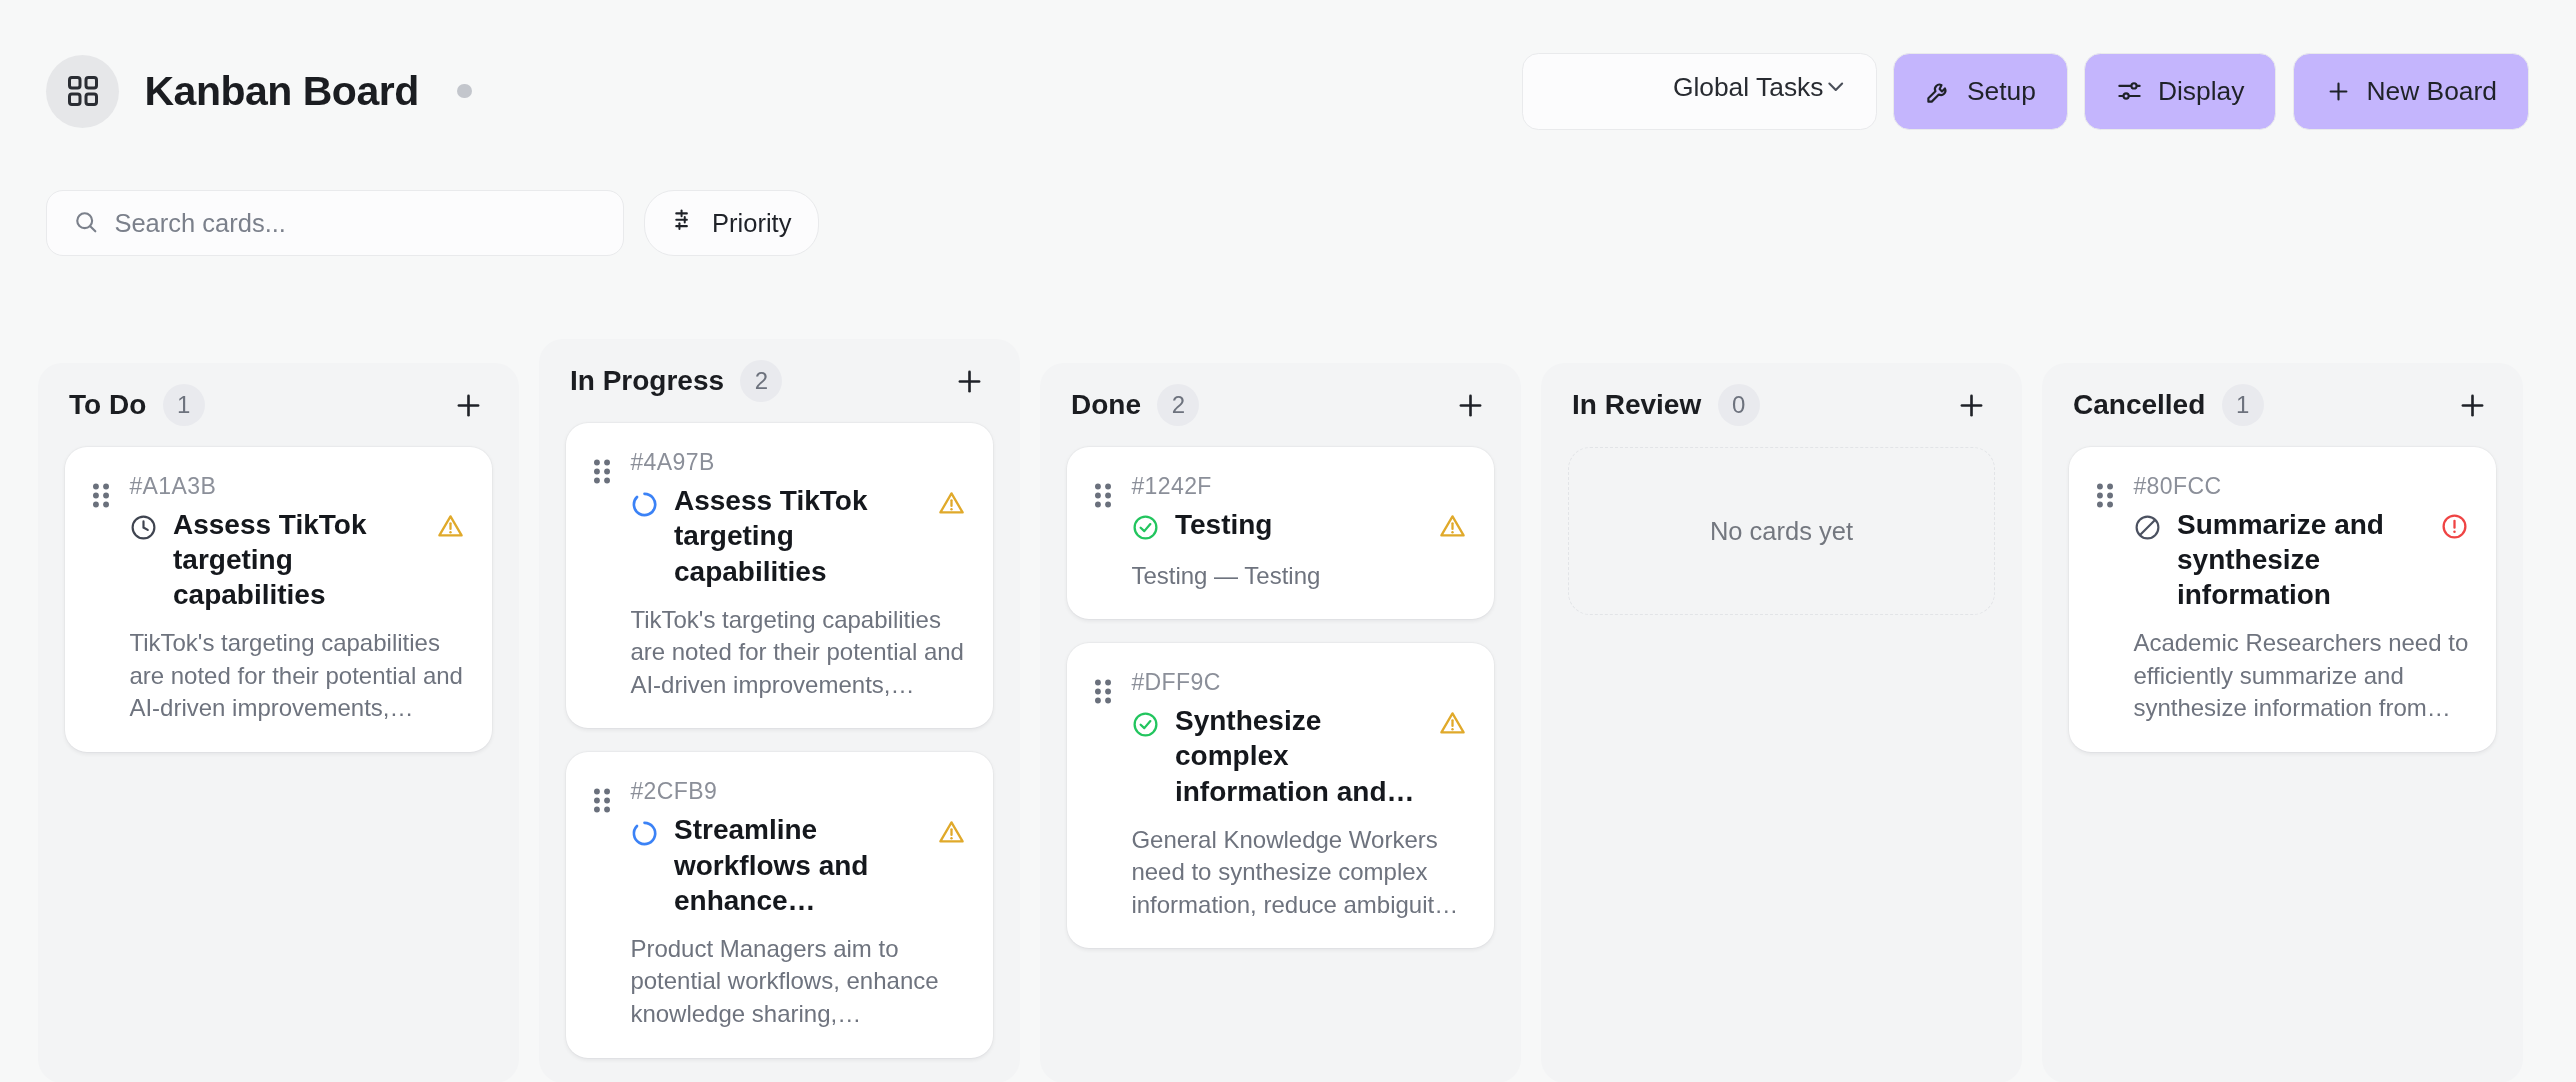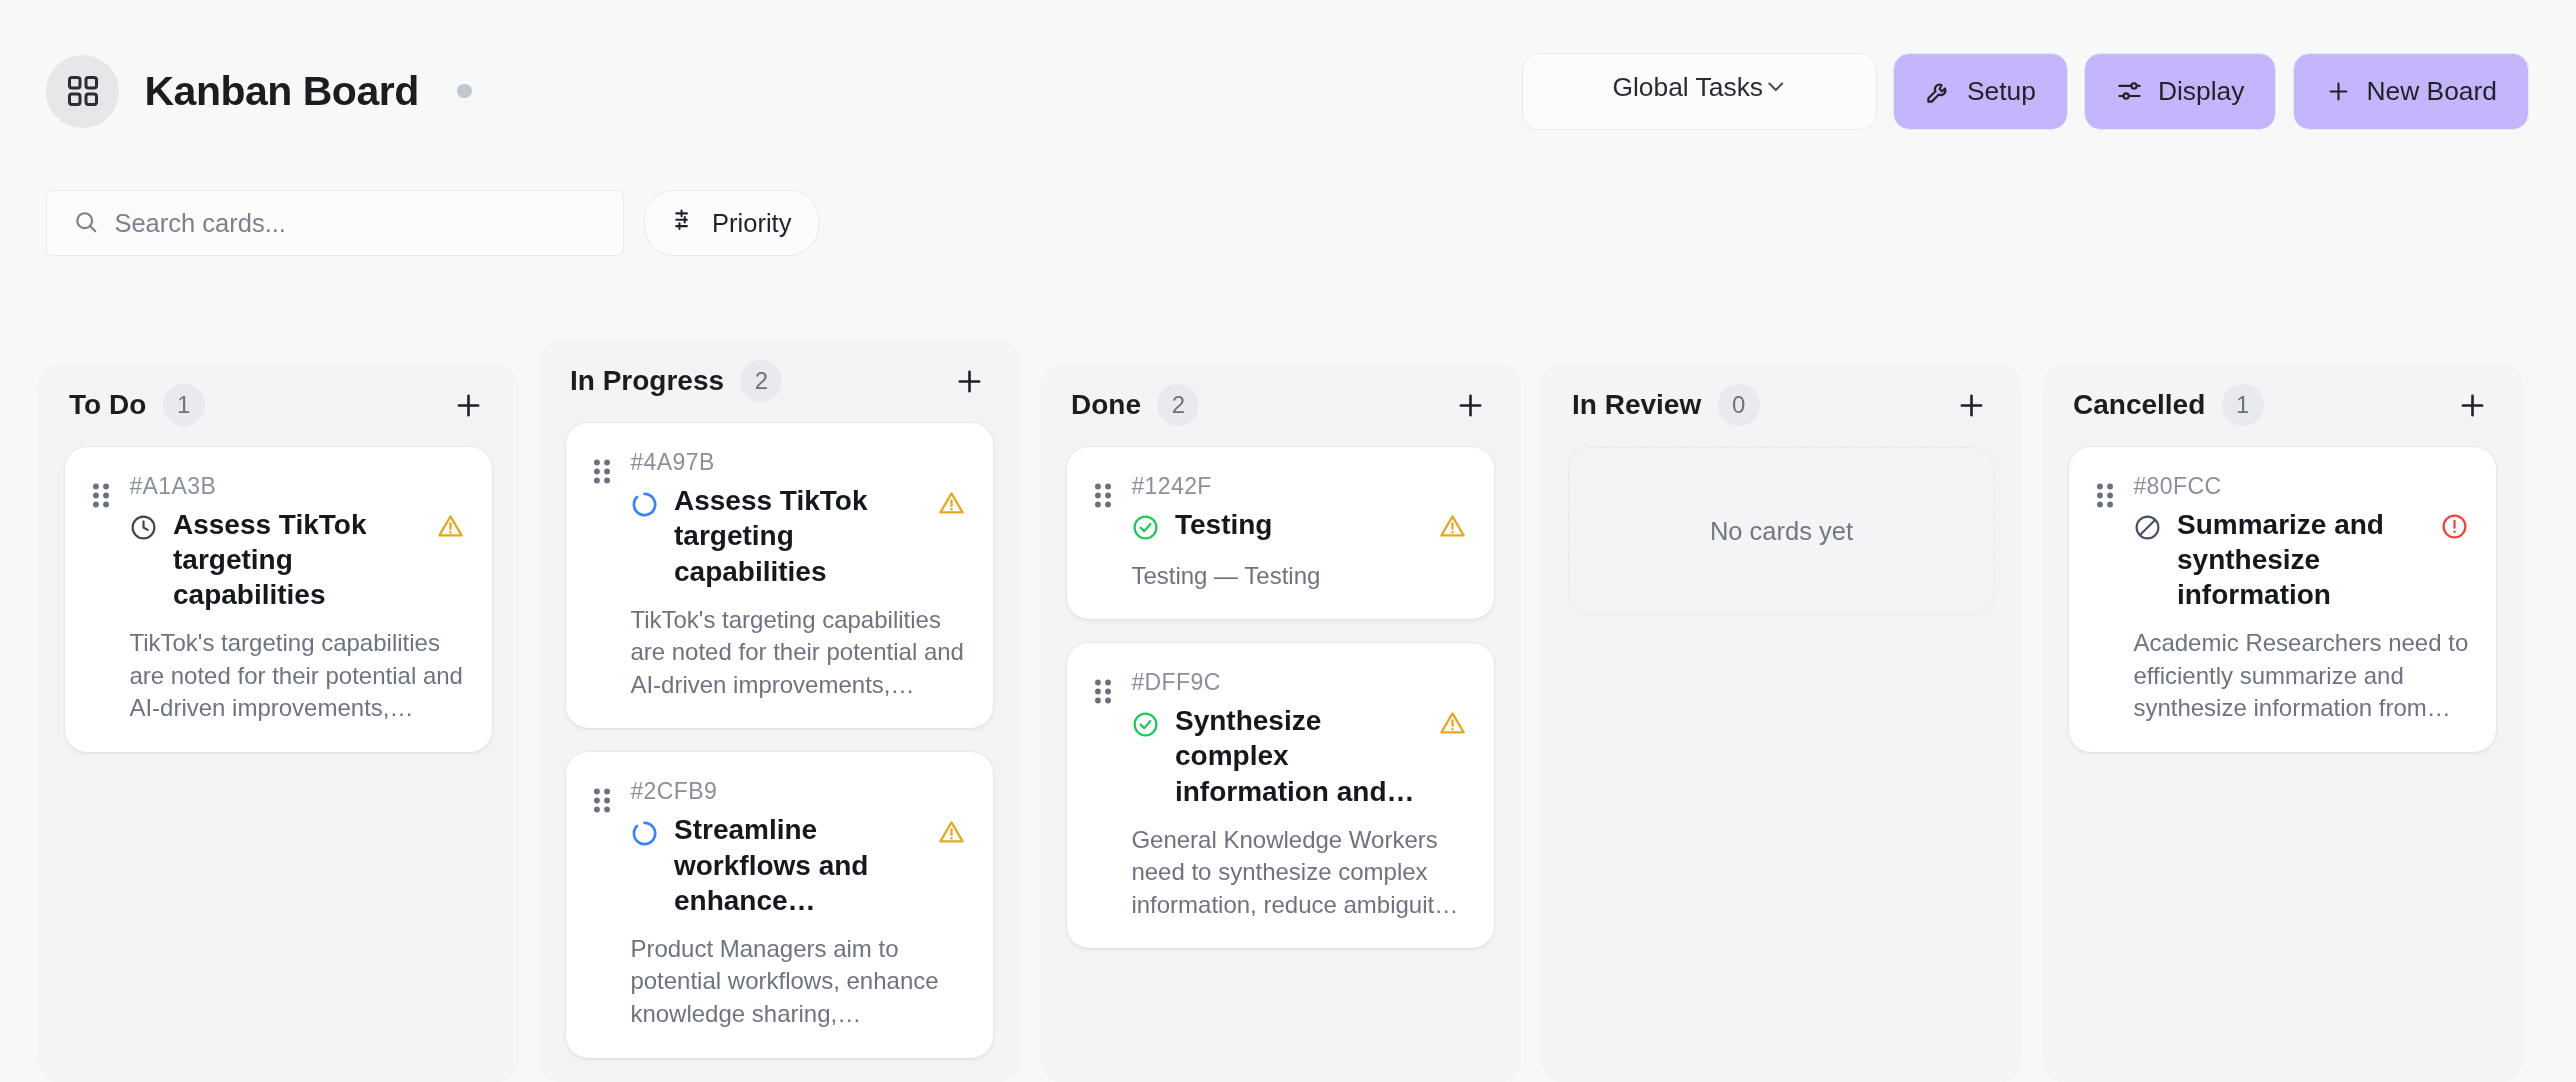--- a/index.html
+++ b/index.html
@@ -34,41 +34,41 @@
   .brand-dot {
     width: 14.6px; height: 14.6px; border-radius: 50%;
     background: #c3c6cc; margin-left: 12.8px; flex: 0 0 auto;
   }
   .topbar-spacer { flex: 1 1 auto; }
   .topbar-actions { display: flex; align-items: center; gap: 16.4px; }
 
   .select-box {
     width: 355px; height: 77px;
     background: #fcfcfd; border: 0.9px solid #e9eaec; border-radius: 16.4px;
-    display: flex; align-items: center; justify-content: center;
+    display: flex; align-items: center; justify-content: flex-end;
     padding: 0 27px 8px 29px;
     font-size: 26.4px; color: #282b31;
   }
   .btn {
     height: 77px; border: 0.9px solid #e9eaec; border-radius: 16.4px;
     background: #c4b5fd;
     display: flex; align-items: center; gap: 14.6px;
     padding: 0 31px;
     font-size: 26.4px; color: #1f2228; white-space: nowrap;
   }
   .btn svg, .select-box svg { display: block; flex: 0 0 auto; }
 
   
   .filterbar {
     height: 82px; display: flex; align-items: center; gap: 20px;
     padding: 0 47px 0 46px; flex: 0 0 auto;
   }
   .search-wrap {
     width: 578px; height: 66px;
-    background: #fcfcfd; border: 0.9px solid #e9eaec; border-radius: 7px;
+    background: #fcfcfd; border: 0.9px solid #e9eaec; border-radius: 17px;
     display: flex; align-items: center; gap: 16.4px; padding: 0 25.5px;
   }
   .search-wrap input {
     border: 0; outline: 0; background: transparent;
     font-family: inherit; font-size: 25.5px; color: #2a2d33;
     width: 100%;
   }
   .search-wrap input::placeholder { color: #7b808b; }
   .btn-sm {
     height: 66px; border: 0.9px solid #e9eaec; border-radius: 30px;

